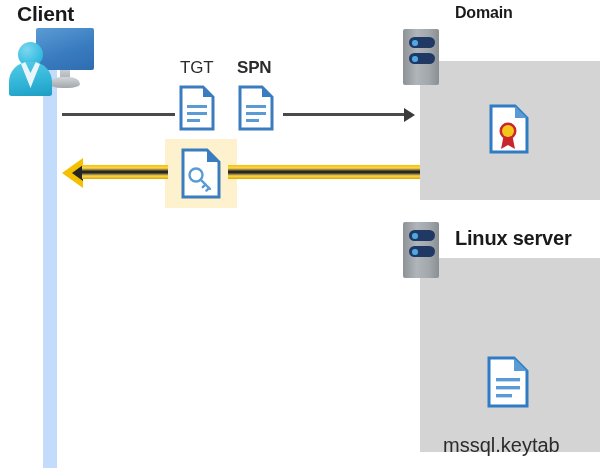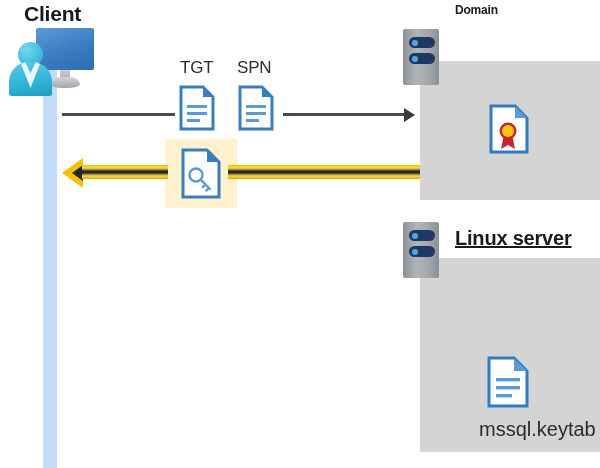--- a/index.html
+++ b/index.html
@@ -15,21 +15,21 @@
   .abs{position:absolute;}
 
   
   .title{
     font-weight:bold;
     color:#1a1a1a;
     letter-spacing:-0.2px;
     line-height:1.12;
   }
   .lbl-client{font-size:21px;}
-  .lbl-dc{font-size:12px;text-align:left;}
+  .lbl-dc{font-size:16px;text-align:left;}
   .lbl-linux{font-size:20px;}
   .doc-cap{font-size:15px;color:#2b2b2b;text-align:center;}
   .file-cap{font-size:20px;color:#2b2b2b;}
 
   
   .lifeline{
     background:#c3dcfb;
   }
 
   
@@ -103,21 +103,21 @@
   .doc{position:absolute;}
   .doc svg{display:block;}
 </style>
 </head>
 <body>
 
 <div id="stage">
 
   <div class="abs lifeline" style="left:43px;top:70px;width:14px;height:398px;"></div>
 
-  <div class="abs title lbl-client" style="left:24px;top:2px;text-align:right;">Client</div>
+  <div class="abs title lbl-client" style="left:17px;top:2px;text-align:right;">Client</div>
 
   <div class="abs" style="left:8px;top:28px;width:92px;height:68px;">
 
     <div class="abs mon-screen" style="left:28px;top:0px;width:58px;height:42px;"></div>
     <div class="abs mon-neck" style="left:52px;top:42px;width:10px;height:10px;"></div>
     <div class="abs mon-base" style="left:42px;top:49px;width:30px;height:11px;"></div>
 
     <div class="abs person-head" style="left:10px;top:14px;width:25px;height:25px;"></div>
     <div class="abs person-body" style="left:1px;top:34px;width:43px;height:34px;"></div>
     <div class="abs person-collar" style="left:13px;top:34px;width:19px;height:26px;"></div>
@@ -130,21 +130,21 @@
   <div class="abs doc" style="left:179px;top:85px;">
     <svg width="36" height="46" viewBox="0 0 36 46" aria-hidden="true">
       <path d="M2 2 H24 L34 12 V44 H2 Z" fill="#ffffff" stroke="#3a7cc0" stroke-width="3"></path>
       <path d="M24 2 L34 12 H24 Z" fill="#3a7cc0"></path>
       <rect x="8" y="20" width="20" height="3" fill="#5b9bd5"></rect>
       <rect x="8" y="27" width="20" height="3" fill="#5b9bd5"></rect>
       <rect x="8" y="34" width="13" height="3" fill="#5b9bd5"></rect>
     </svg>
   </div>
 
-  <div class="abs title doc-cap" style="left:237px;top:58px;font-weight:normal;font-size:17px;">SPN</div>
+  <div class="abs title doc-cap" style="left:237px;top:58px;font-weight:bold;font-size:17px;">SPN</div>
 
   <div class="abs doc" style="left:238px;top:85px;">
     <svg width="36" height="46" viewBox="0 0 36 46" aria-hidden="true">
       <path d="M2 2 H24 L34 12 V44 H2 Z" fill="#ffffff" stroke="#3a7cc0" stroke-width="3"></path>
       <path d="M24 2 L34 12 H24 Z" fill="#3a7cc0"></path>
       <rect x="8" y="20" width="20" height="3" fill="#5b9bd5"></rect>
       <rect x="8" y="27" width="20" height="3" fill="#5b9bd5"></rect>
       <rect x="8" y="34" width="13" height="3" fill="#5b9bd5"></rect>
     </svg>
   </div>
@@ -188,21 +188,21 @@
   <div class="abs doc" style="left:489px;top:104px;">
     <svg width="40" height="50" viewBox="0 0 40 50" aria-hidden="true">
       <path d="M2 2 H26 L38 14 V48 H2 Z" fill="#ffffff" stroke="#2f7bc4" stroke-width="3"></path>
       <path d="M26 2 L38 14 H26 Z" fill="#5b9bd5"></path>
       <path d="M15 30 L12 45 L19 41 L26 45 L23 30 Z" fill="#c9252c"></path>
       <circle cx="19" cy="27" r="8.5" fill="#c9252c"></circle>
       <circle cx="19" cy="27" r="6" fill="#f5c518"></circle>
     </svg>
   </div>
 
-  <div class="abs title lbl-linux" style="left:455px;top:227px;text-decoration:underline;">Linux server</div>
+  <div class="abs title lbl-linux" style="left:455px;top:227px;">Linux server</div>
 
   <div class="abs graybox" style="left:420px;top:258px;width:180px;height:194px;"></div>
 
   <div class="abs srv" style="left:403px;top:222px;width:36px;height:56px;">
     <div class="abs srv-bar" style="left:6px;top:8px;width:26px;height:11px;"></div>
     <div class="abs srv-led" style="left:9px;top:11px;width:5.5px;height:5.5px;"></div>
     <div class="abs srv-bar" style="left:6px;top:24px;width:26px;height:11px;"></div>
     <div class="abs srv-led" style="left:9px;top:27px;width:5.5px;height:5.5px;"></div>
   </div>
 
@@ -210,15 +210,15 @@
   <div class="abs doc" style="left:487px;top:356px;">
     <svg width="42" height="52" viewBox="0 0 42 52" aria-hidden="true">
       <path d="M2 2 H27 L40 15 V50 H2 Z" fill="#ffffff" stroke="#2f7bc4" stroke-width="3"></path>
       <path d="M27 2 L40 15 H27 Z" fill="#5b9bd5"></path>
       <rect x="9" y="22" width="24" height="3.4" fill="#5b9bd5"></rect>
       <rect x="9" y="30" width="24" height="3.4" fill="#5b9bd5"></rect>
       <rect x="9" y="38" width="16" height="3.4" fill="#5b9bd5"></rect>
     </svg>
   </div>
 
-  <div class="abs file-cap" style="left:443px;top:418px;margin-left:36px;">mssql.keytab</div>
+  <div class="abs file-cap" style="left:443px;top:434px;">mssql.keytab</div>
 
 </div>
 
 </body></html>

